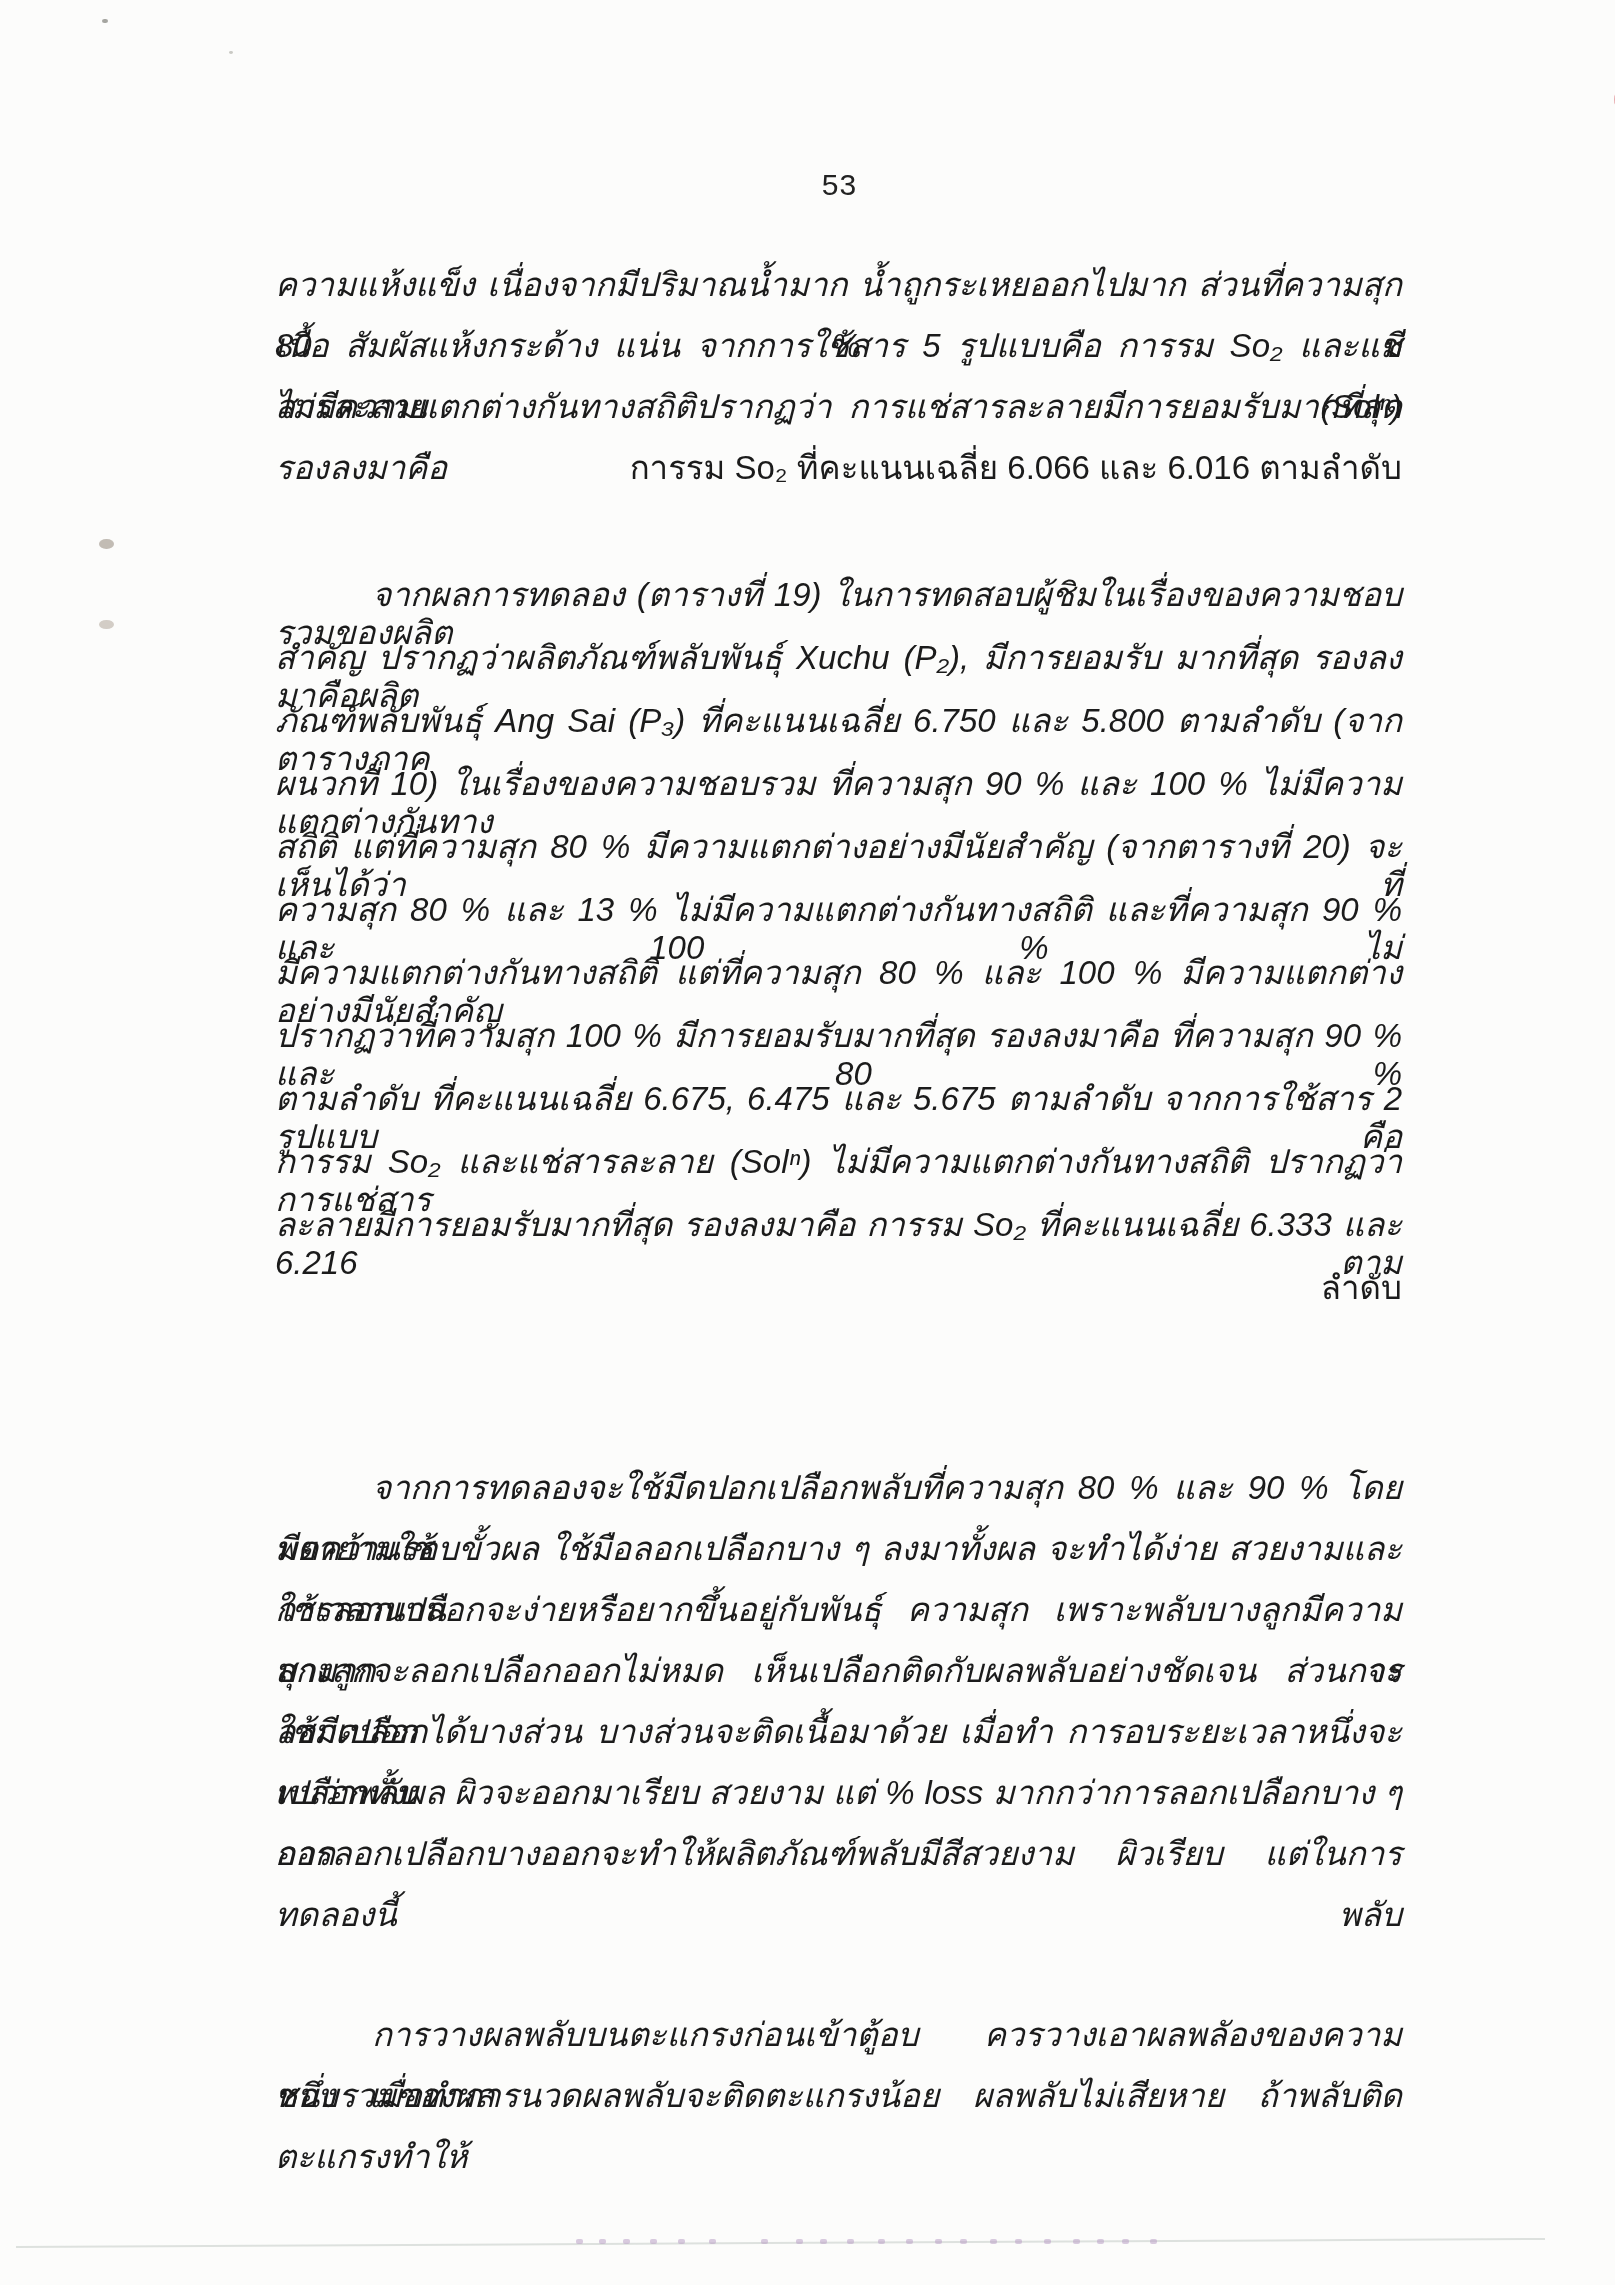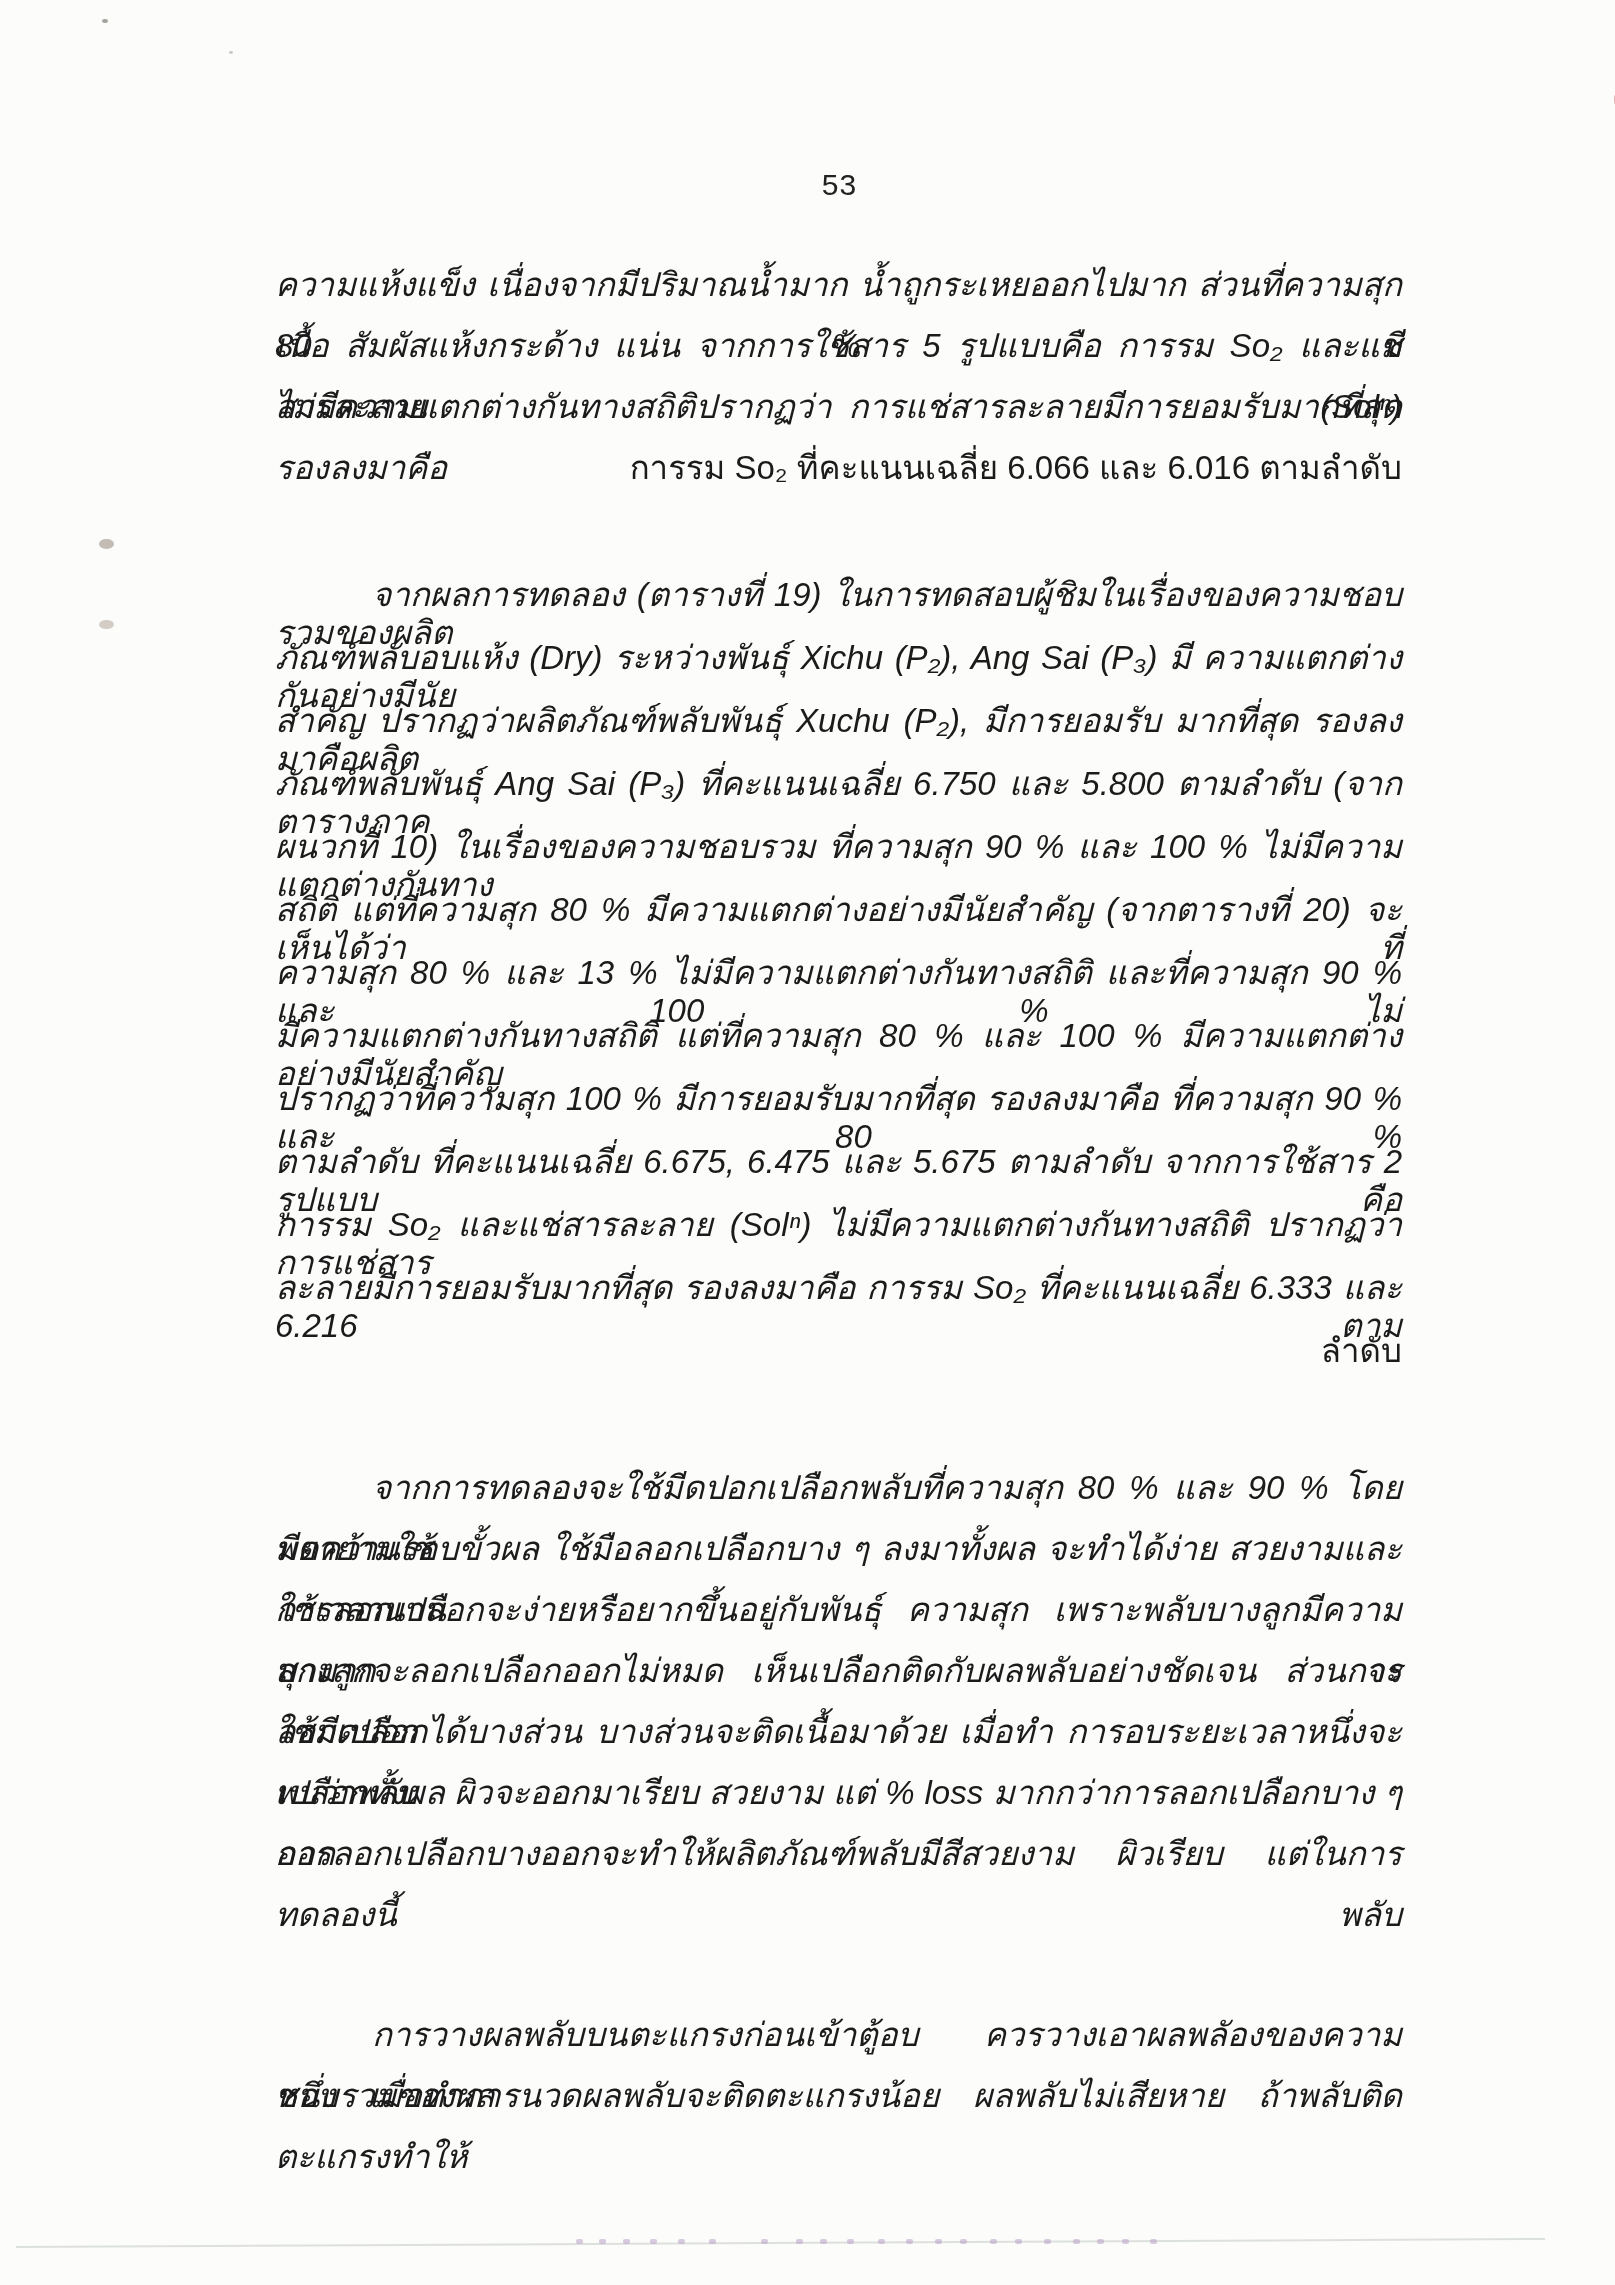--- a/index.html
+++ b/index.html
@@ -43,21 +43,20 @@
   <div class="page-number">53</div>
   <div class="content">
       <div class="para p1">
         <div class="line j">ความแห้งแข็ง  เนื่องจากมีปริมาณน้ำมาก  น้ำถูกระเหยออกไปมาก  ส่วนที่ความสุก 80 %  มี</div>
         <div class="line j">เนื้อ สัมผัสแห้งกระด้าง แน่น จากการใช้สาร 5 รูปแบบคือ  การรม So₂ และแช่สารละลาย (Solⁿ)</div>
         <div class="line j">ไม่มีความแตกต่างกันทางสถิติปรากฏว่า  การแช่สารละลายมีการยอมรับมากที่สุด  รองลงมาคือ</div>
         <div class="line">การรม So₂ ที่คะแนนเฉลี่ย 6.066 และ 6.016  ตามลำดับ</div>
       </div>
       <div class="para p2">
         <div class="line j ind">จากผลการทดลอง (ตารางที่ 19) ในการทดสอบผู้ชิมในเรื่องของความชอบรวมของผลิต</div>
-        <div class="line j">ภัณฑ์พลับอบแห้ง (Dry) ระหว่างพันธุ์ Xichu (P₂), Ang Sai (P₃)  มี ความแตกต่างกันอย่างมีนัย</div>
         <div class="line j">สำคัญ  ปรากฏว่าผลิตภัณฑ์พลับพันธุ์ Xuchu (P₂), มีการยอมรับ มากที่สุด   รองลงมาคือผลิต</div>
         <div class="line j">ภัณฑ์พลับพันธุ์ Ang Sai (P₃)  ที่คะแนนเฉลี่ย 6.750   และ 5.800 ตามลำดับ (จากตารางภาค</div>
         <div class="line j">ผนวกที่ 10)  ในเรื่องของความชอบรวม  ที่ความสุก 90 % และ 100 % ไม่มีความแตกต่างกันทาง</div>
         <div class="line j">สถิติ   แต่ที่ความสุก 80 % มีความแตกต่างอย่างมีนัยสำคัญ (จากตารางที่ 20)  จะเห็นได้ว่า  ที่</div>
         <div class="line j">ความสุก 80 % และ 13 % ไม่มีความแตกต่างกันทางสถิติ  และที่ความสุก 90 % และ 100 % ไม่</div>
         <div class="line j">มีความแตกต่างกันทางสถิติ  แต่ที่ความสุก 80 % และ 100 % มีความแตกต่างอย่างมีนัยสำคัญ</div>
         <div class="line j">ปรากฏว่าที่ความสุก 100 % มีการยอมรับมากที่สุด  รองลงมาคือ ที่ความสุก 90 % และ 80 %</div>
         <div class="line j">ตามลำดับ ที่คะแนนเฉลี่ย 6.675, 6.475 และ 5.675 ตามลำดับ  จากการใช้สาร 2 รูปแบบ คือ</div>
         <div class="line j">การรม So₂ และแช่สารละลาย  (Solⁿ) ไม่มีความแตกต่างกันทางสถิติ   ปรากฏว่า  การแช่สาร</div>
         <div class="line j">ละลายมีการยอมรับมากที่สุด รองลงมาคือ การรม So₂ ที่คะแนนเฉลี่ย 6.333  และ 6.216 ตาม</div>

